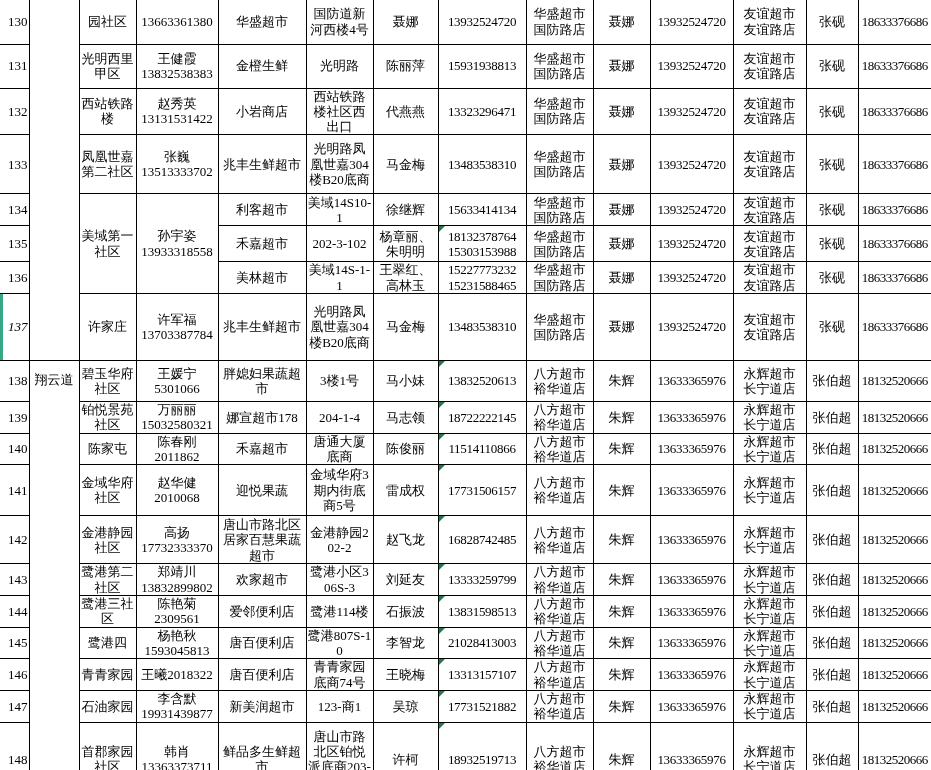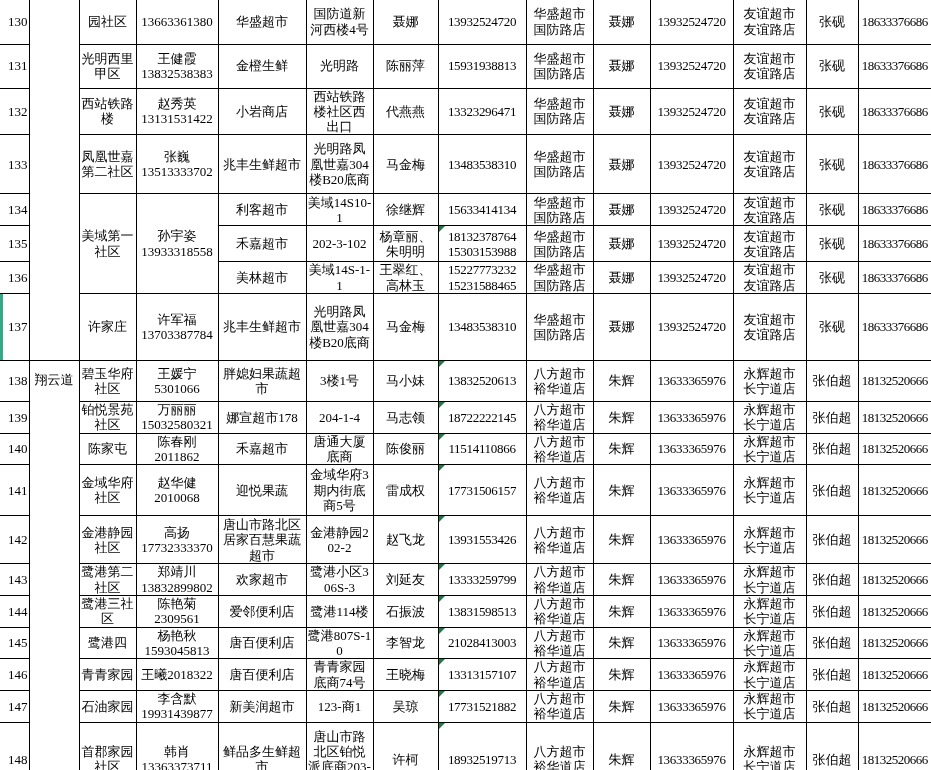--- a/index.html
+++ b/index.html
@@ -9,21 +9,21 @@
   td{border:1px solid #000;text-align:center;vertical-align:middle;
      padding:0 1px;overflow:hidden;font-size:13px;line-height:1.18;
      white-space:pre-line;word-break:break-all;position:relative;}
   tr:first-child td{border-top:none;}
   td.col-no{border-left:none;text-align:right;}
   td.col-store_phone{border-right:none;letter-spacing:-0.5px;}
   td.col-phone,td.col-manager_phone{letter-spacing:-0.3px;}
   td.col-street{vertical-align:top;padding-top:11px;}
   td.flagged::before{content:"";position:absolute;top:0;left:0;width:0;height:0;
      border-top:6px solid #1f7a46;border-right:6px solid transparent;}
-  td.left-mark{box-shadow:inset 3px 0 0 #36a888;}
+  td.left-mark{box-shadow:inset 3px 0 0 #36a888;font-style:italic;}
 </style>
 </head>
 <body>
 
 <div class="screen">
   <table>
     <colgroup>
         <col style="width: 29px;">
         <col style="width: 50px;">
         <col style="width: 57px;">
@@ -254,21 +254,21 @@
           <td class="col-store_phone">18132520666</td>
         </tr>
         <tr style="height: 48px;">
           <td class="col-no">142</td>
           <td class="col-community">金港静园社区</td>
           <td class="col-person">高扬
 17732333370</td>
           <td class="col-shop">唐山市路北区居家百慧果蔬超市</td>
           <td class="col-address">金港静园202-2</td>
           <td class="col-contact">赵飞龙</td>
-          <td class="col-phone flagged">13931553426</td>
+          <td class="col-phone flagged">16828742485</td>
           <td class="col-chain">八方超市
 裕华道店</td>
           <td class="col-manager">朱辉</td>
           <td class="col-manager_phone">13633365976</td>
           <td class="col-store">永辉超市
 长宁道店</td>
           <td class="col-store_contact">张伯超</td>
           <td class="col-store_phone">18132520666</td>
         </tr>
         <tr style="height: 29px;">

